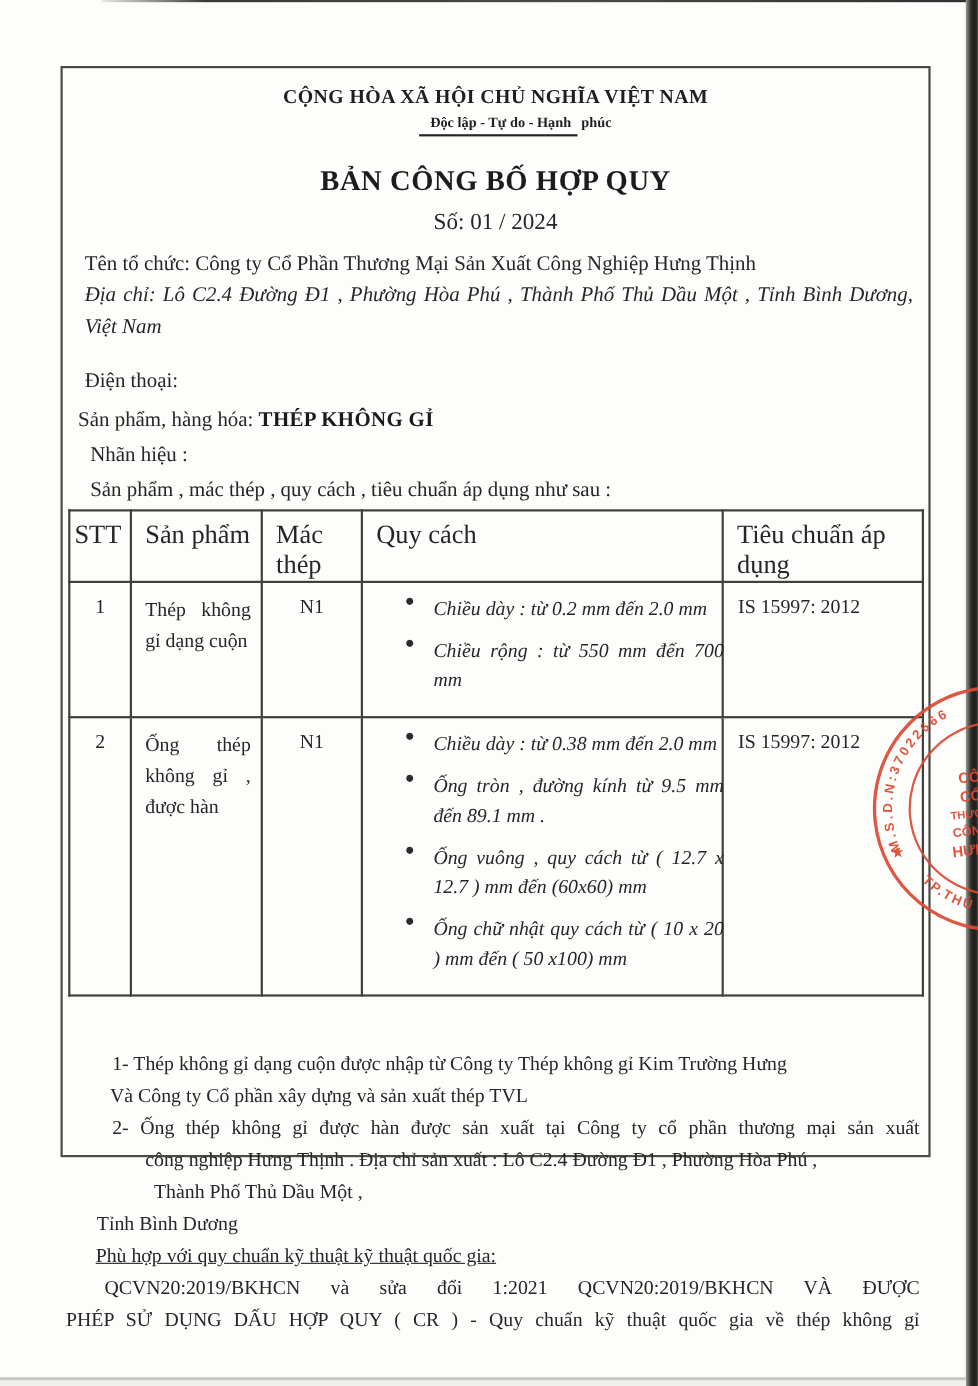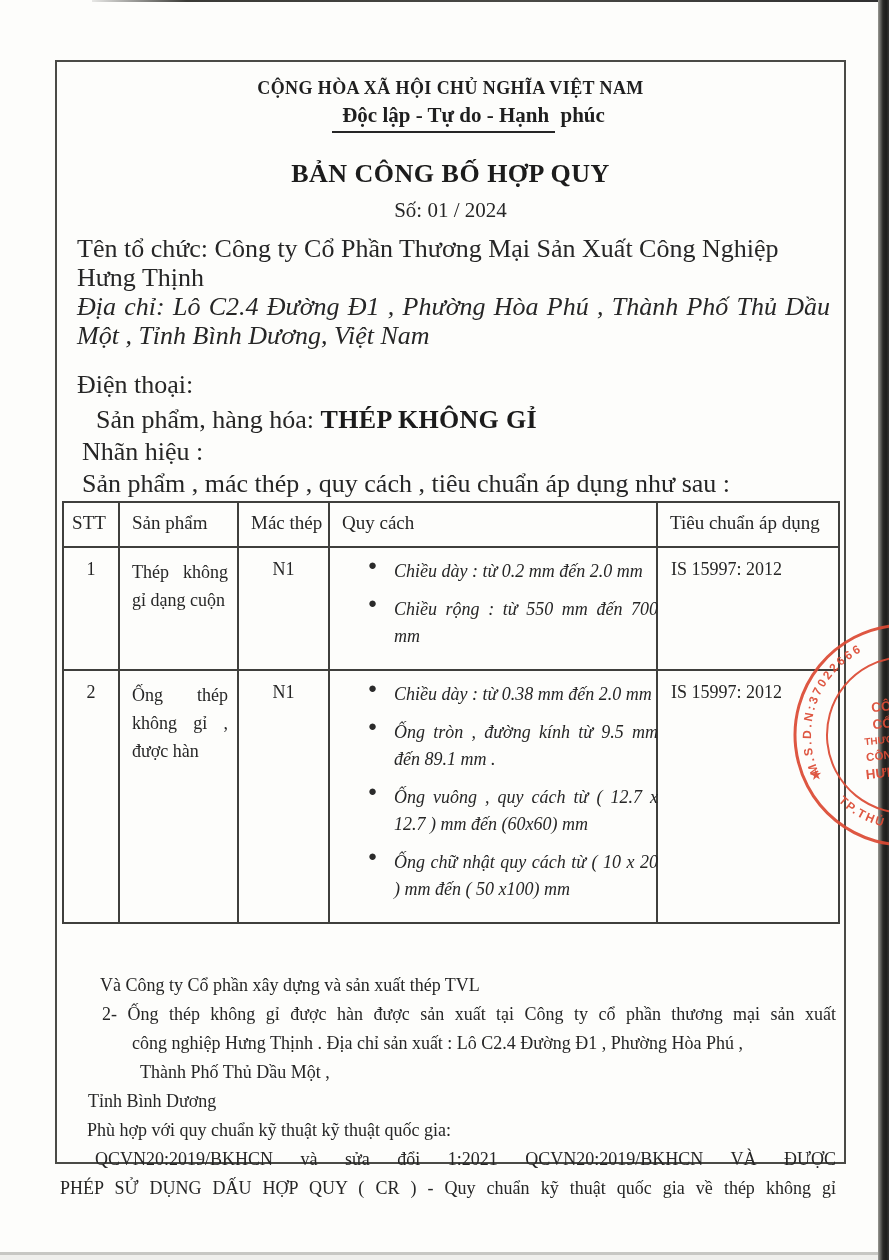--- a/index.html
+++ b/index.html
@@ -12,65 +12,65 @@
 
   
   .edge-top { position:absolute; top:0; left:92px; right:8px; height:2px;
     background:linear-gradient(to right, rgba(40,40,38,.1), #3a3a36 12%, #4a4a46 55%, #303030 100%); }
   .edge-right { position:absolute; top:0; right:0; width:11px; height:100%;
     background:linear-gradient(to right,#9a9a94 0%, #2a2a27 45%, #1d1d1b 75%, #343431 100%); }
   .edge-bottom { position:absolute; left:0; right:11px; top:1252px; height:3px; background:#c7c7c3; }
   .edge-bottom2 { position:absolute; left:0; right:11px; top:1255px; bottom:0; background:#efefec; }
 
   
-  .frame { position:absolute; left:55px; top:60px; width:791px; height:1104px;
+  .frame { position:absolute; left:55px; top:60px; width:791px; height:992px;
     border:2px solid #4a4a46; background:transparent; }
 
   .nat { margin-top:16px; text-align:center; }
   .republic { font-size:18px; font-weight:bold; color:#1f1f1f; letter-spacing:.4px; }
-  .motto { margin-top:4px; font-size:21px; font-weight:bold; color:#1f1f1f;padding-left:36px; }
+  .motto { margin-top:4px; font-size:13px; font-weight:bold; color:#1f1f1f;padding-left:36px; }
   .motto .u { display:inline-block; border-bottom:2.5px solid #262626; padding:0 6px 3px 10px; }
 
   .title { margin-top:26px; text-align:center; font-size:26px; font-weight:bold; color:#1c1c1c; letter-spacing:.5px; }
   .docnum { margin-top:9px; text-align:center; font-size:21px; line-height:24px; }
 
-  .para { margin-left:20px; margin-right:14px; font-size:26px; line-height:29px; }
+  .para { margin-left:20px; margin-right:14px; font-size:19px; line-height:29px; }
   .p-org  { margin-top:12px; }
   .p-addr { text-align:justify;font-style:italic; }
   .p-phone { margin-top:20px; }
-  .p-prod { margin-top:6px; margin-left:39px; }
+  .p-prod { margin-top:6px; margin-left:14px; }
   .p-prod b { font-weight:bold; color:#1b1b1b; letter-spacing:.3px; }
   .p-brand { margin-top:3px; margin-left:25px; }
   .p-intro { margin-top:3px; margin-left:25px; }
 
   table.spec { border-collapse:collapse; table-layout:fixed; width:776px; margin:3px 0 0 5px; }
   table.spec col.c1{width:56px} table.spec col.c2{width:119px} table.spec col.c3{width:91px}
   table.spec col.c4{width:328px} table.spec col.c5{width:182px}
   table.spec th, table.spec td { border:2px solid #3f3f3c; vertical-align:top; font-weight:normal; }
-  table.spec th { height:45px; font-size:19px; text-align:left; padding:9px 4px 0 12px; }
+  table.spec th { height:45px; font-size:24px; text-align:left; padding:9px 4px 0 12px; }
   table.spec th.c { text-align:center; padding-left:0; }
   td.stt { text-align:center; font-size:18px; padding-top:11px; }
   td.prod { font-size:18px; line-height:28px; padding:10px 9px 0 12px; text-align:justify; }
   td.grade { text-align:center; font-size:18px; padding-top:11px; }
   td.std { font-size:18px; padding:11px 4px 0 13px; }
   td.qc { padding:10px 0 8px 0; }
   td.r1 { height:92px; } td.r2 { height:233px; }
   .bullet { position:relative; margin:0 0 11px 0; padding-left:64px; width:328px; }
   .bullet .dot { position:absolute; left:38px; top:-1px; font-size:15px; color:#2b2b2b; }
   .bullet .btxt { display:block; width:264px; font-size:18px; line-height:27px; text-align:justify;font-style:italic; }
 
   .notes { margin-top:47px; font-size:18px; line-height:29px; }
   .nl { margin-right:8px; }
   .n1a { margin-left:45px; }
   .n1b { margin-left:43px; }
   .n2a { margin-left:45px; text-align:justify; text-align-last:justify; }
   .n2b { margin-left:75px; }
   .n2c { margin-left:83px; }
   .prov { margin-left:31px; }
-  .conf-intro { margin-left:30px; }
+  .conf-intro { margin-left:30px;text-decoration:underline; }
   .conf { margin-left:3px; margin-right:8px; }
   .conf .cl { text-align:justify; text-align-last:justify; }
   .conf .cl1 { text-indent:35px; }
 
   
   .stamp { position:absolute; left:780px; top:610px; width:250px; height:250px;
     transform:rotate(-6deg); opacity:.93; pointer-events:none; }
   .stamp text { font-family:"Liberation Sans","DejaVu Sans",sans-serif; font-weight:bold; }
 </style>
 </head>
@@ -153,20 +153,21 @@
                 <span class="dot">●</span>
                 <span class="btxt">Ống chữ nhật quy cách từ ( 10 x 20 ) mm đến ( 50 x100) mm</span>
               </div>
         </td>
         <td class="std r2">IS 15997: 2012</td>
       </tr>
     </tbody>
       </table>
 
     <div class="notes">
+      <div class="nl n1a">1- Thép không gỉ dạng cuộn được nhập từ Công ty Thép không gỉ Kim Trường Hưng</div>
       <div class="nl n1b">Và Công ty Cổ phần xây dựng và sản xuất thép TVL</div>
       <div class="nl n2a">2- Ống thép không gỉ được hàn được sản xuất tại Công ty cổ phần thương mại sản xuất</div>
       <div class="nl n2b">công nghiệp Hưng Thịnh . Địa chỉ sản xuất : Lô C2.4 Đường Đ1 , Phường Hòa Phú ,</div>
       <div class="nl n2c">Thành Phố Thủ Dầu Một ,</div>
       <div class="nl prov">Tỉnh Bình Dương</div>
       <div class="nl conf-intro">Phù hợp với quy chuẩn kỹ thuật kỹ thuật quốc gia:</div>
       <div class="conf">
         <div class="cl cl1">QCVN20:2019/BKHCN và sửa đổi 1:2021 QCVN20:2019/BKHCN VÀ ĐƯỢC</div>
         <div class="cl">PHÉP SỬ DỤNG DẤU HỢP QUY ( CR ) - Quy chuẩn kỹ thuật quốc gia về thép không gỉ</div>
       </div>

